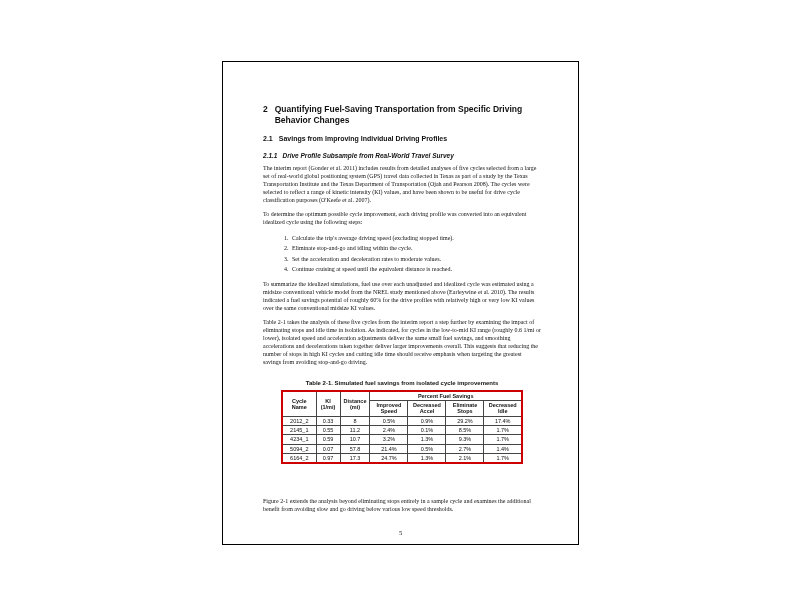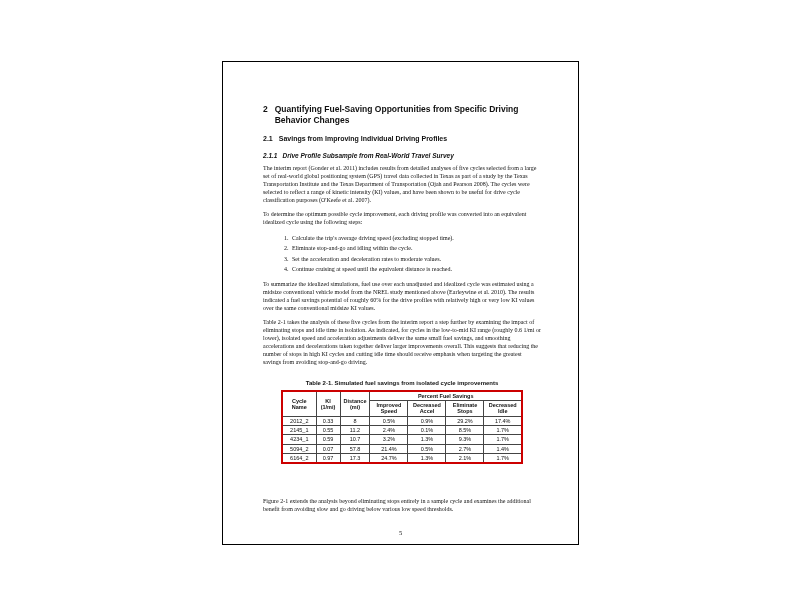--- a/index.html
+++ b/index.html
@@ -39,21 +39,21 @@
 </style>
 </head>
 <body>
 
 <div class="canvas">
   <div class="page">
     <div class="content">
 
       <h1>
         <span>2</span>
-        <span>Quantifying Fuel-Saving Opportunities from Specific Driving Behavior Changes</span>
+        <span>Quantifying Fuel-Saving Transportation from Specific Driving Behavior Changes</span>
       </h1>
 
       <h2>
         <span>2.1</span>
         <span>Savings from Improving Individual Driving Profiles</span>
       </h2>
 
       <h3>
         <span>2.1.1</span>
         <span>Drive Profile Subsample from Real-World Travel Survey</span>

